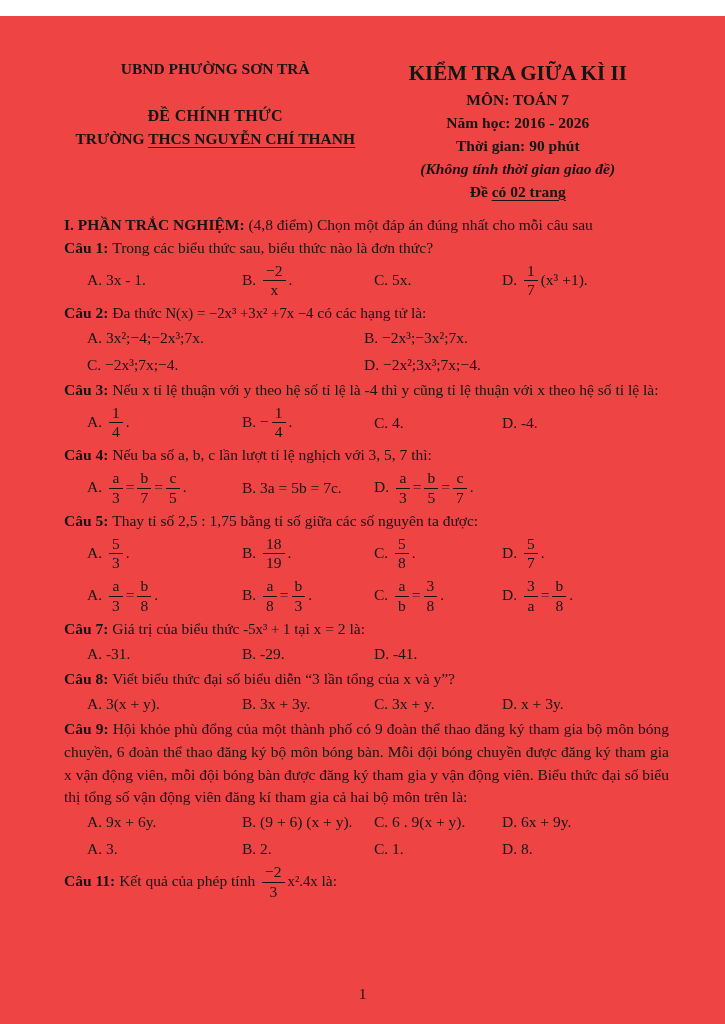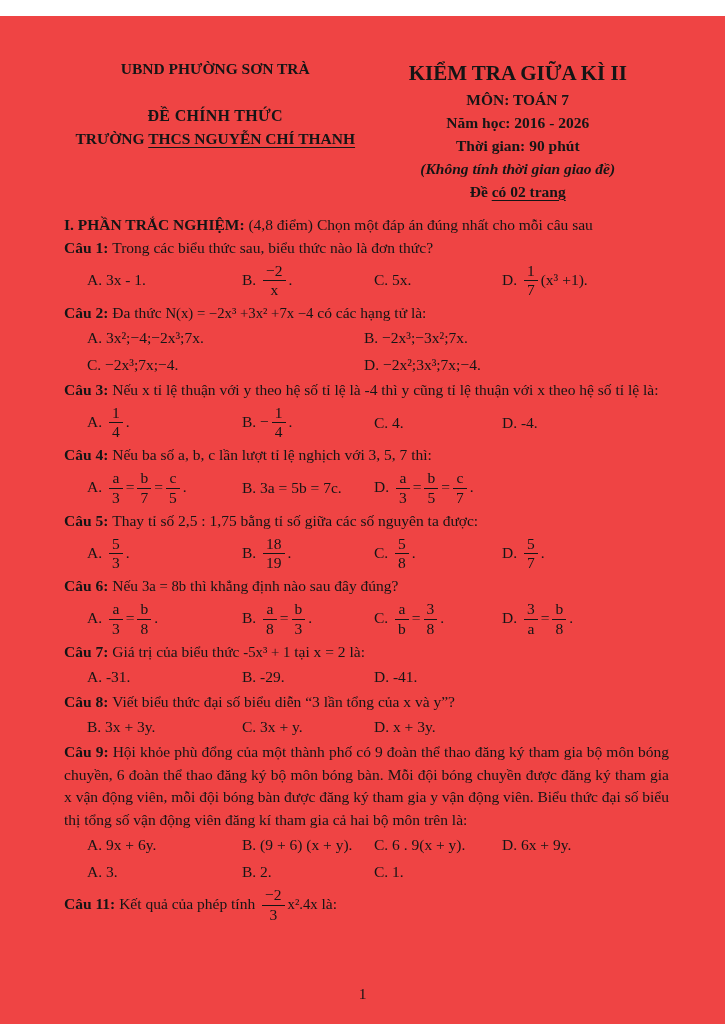--- a/index.html
+++ b/index.html
@@ -93,58 +93,59 @@
       <div class="question">
         <div class="q-text"><span class="b">Câu 5: </span>Thay tỉ số 2,5 : 1,75 bằng tỉ số giữa các số nguyên ta được:</div>
         <div class="options cols4">
           <div class="option"><span>A. </span><span class="frac"><span class="num">5</span><span class="den">3</span></span>.</div>
           <div class="option"><span>B. </span><span class="frac"><span class="num">18</span><span class="den">19</span></span>.</div>
           <div class="option"><span>C. </span><span class="frac"><span class="num">5</span><span class="den">8</span></span>.</div>
           <div class="option"><span>D. </span><span class="frac"><span class="num">5</span><span class="den">7</span></span>.</div>
         </div>
       </div>
       <div class="question">
-        <div class="q-text"><span class="b">Câu 6: </span>Nếu <span class="math">3a = 8b</span> thì khẳng định nào sau đây đúng?</div>
         <div class="options cols4">
           <div class="option"><span>A. </span><span class="frac"><span class="num">a</span><span class="den">3</span></span>=<span class="frac"><span class="num">b</span><span class="den">8</span></span>.</div>
           <div class="option"><span>B. </span><span class="frac"><span class="num">a</span><span class="den">8</span></span>=<span class="frac"><span class="num">b</span><span class="den">3</span></span>.</div>
           <div class="option"><span>C. </span><span class="frac"><span class="num">a</span><span class="den">b</span></span>=<span class="frac"><span class="num">3</span><span class="den">8</span></span>.</div>
           <div class="option"><span>D. </span><span class="frac"><span class="num">3</span><span class="den">a</span></span>=<span class="frac"><span class="num">b</span><span class="den">8</span></span>.</div>
         </div>
       </div>
       <div class="question">
         <div class="q-text"><span class="b">Câu 7: </span>Giá trị của biểu thức <span class="math">-5x³ + 1</span> tại x = 2 là:</div>
         <div class="options cols4">
           <div class="option"><span>A. </span>-31.</div>
           <div class="option"><span>B. </span>-29.</div>
           <div class="option"><span>D. </span>-41.</div>
         </div>
       </div>
       <div class="question">
         <div class="q-text"><span class="b">Câu 8: </span>Viết biểu thức đại số biểu diễn “3 lần tổng của x và y”?</div>
         <div class="options cols4">
+          <div class="option"><span>A. </span>3(x + y).</div>
           <div class="option"><span>B. </span>3x + 3y.</div>
           <div class="option"><span>C. </span>3x + y.</div>
           <div class="option"><span>D. </span>x + 3y.</div>
         </div>
       </div>
       <div class="question">
         <div class="q-text"><span class="b">Câu 9: </span>Hội khỏe phù đổng của một thành phố có 9 đoàn thể thao đăng ký tham gia bộ môn bóng chuyền, 6 đoàn thể thao đăng ký bộ môn bóng bàn. Mỗi đội bóng chuyền được đăng ký tham gia x vận động viên, mỗi đội bóng bàn được đăng ký tham gia y vận động viên. Biểu thức đại số biểu thị tổng số vận động viên đăng kí tham gia cả hai bộ môn trên là:</div>
         <div class="options cols4">
           <div class="option"><span>A. </span>9x + 6y.</div>
           <div class="option"><span>B. </span>(9 + 6) (x + y).</div>
           <div class="option"><span>C. </span>6 . 9(x + y).</div>
           <div class="option"><span>D. </span>6x + 9y.</div>
         </div>
       </div>
       <div class="question">
         <div class="options cols4">
           <div class="option"><span>A. </span>3.</div>
           <div class="option"><span>B. </span>2.</div>
           <div class="option"><span>C. </span>1.</div>
+          <div class="option"><span>D. </span>8.</div>
         </div>
       </div>
       <div class="question">
         <div class="q-text"><span class="b">Câu 11: </span>Kết quả của phép tính <span class="frac"><span class="num">−2</span><span class="den">3</span></span><span class="math">x².4x</span> là:</div>
       </div>
     </div>
 
   <div class="page-num">1</div>
 </div>
 

